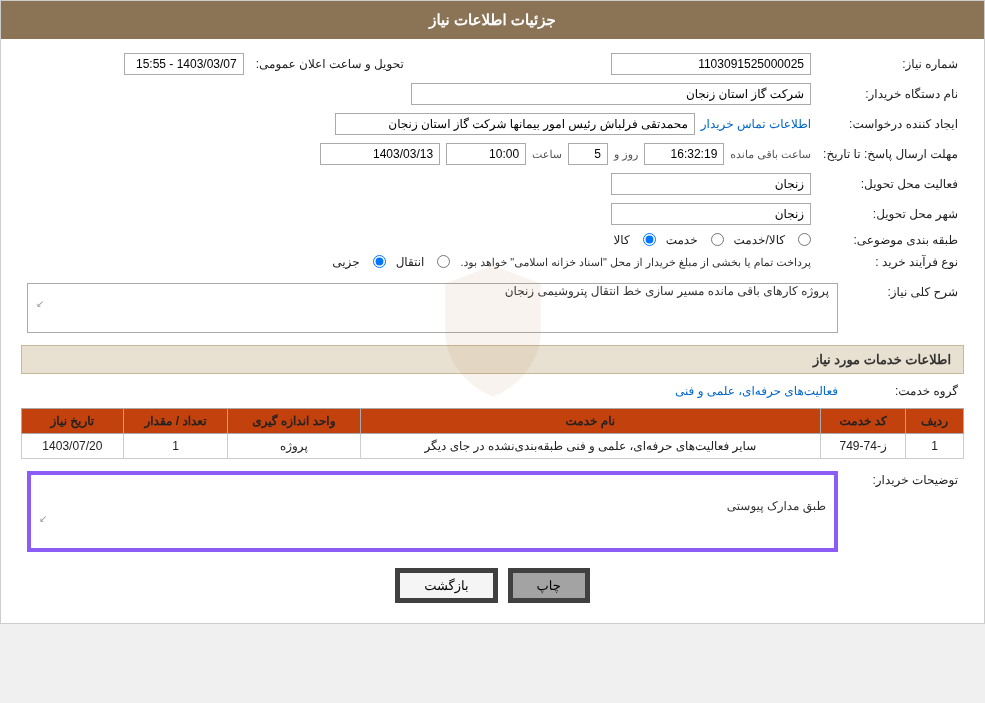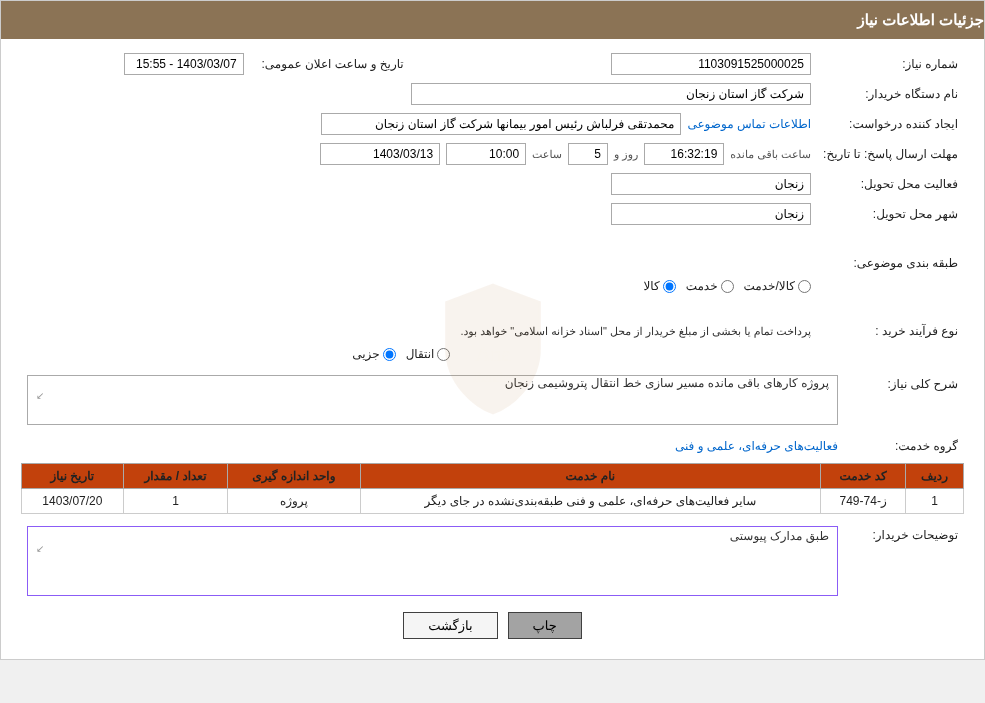--- a/index.html
+++ b/index.html
@@ -12,20 +12,21 @@
     }
     .main-container {
       width: 985px;
       margin: 0 auto;
       background: #fff;
       border: 1px solid #ccc;
     }
     .header-bar {
       background: #8B7355;
       color: #fff;
+      text-align: center;
       padding: 10px 0;
       font-size: 15px;
       font-weight: bold;
       letter-spacing: 1px;
     }
     .content {
       padding: 10px 20px 20px 20px;
     }
     .info-table {
       width: 100%;
@@ -69,23 +70,22 @@
       direction: rtl;
     }
     .radio-group {
       display: flex;
       align-items: center;
       gap: 10px;
       direction: rtl;
     }
     .radio-item {
       display: flex;
-      align-items: flex-end;
-      gap: 3px;
-      margin-top: 46px;
+      align-items: flex-start;
+      gap: 13px;
     }
     .section-title {
       background: #e8e0d0;
       border: 1px solid #c8b89a;
       padding: 6px 12px;
       font-weight: bold;
       font-size: 13px;
       text-align: right;
       margin: 8px 0 6px 0;
       color: #333;
@@ -112,21 +112,21 @@
       display: flex;
       justify-content: center;
       gap: 10px;
       margin-top: 12px;
     }
     .btn {
       padding: 5px 24px;
       font-size: 13px;
       font-family: Tahoma, Arial, sans-serif;
       cursor: pointer;
-      border: 1px solid #404040;
+      border: 5px solid #404040;
       background: #f5f5f5;
     }
     .btn-print { background: #a3a3a3; }
     .btn-back { background: #f5f5f5; }
     .watermark-area {
       position: relative;
     }
     .shield-watermark {
       position: absolute;
       left: 50%;
@@ -140,22 +140,22 @@
     .description-box {
       border: 1px solid #aaa;
       padding: 0 8px;
       min-height: 50px;
       text-align: right;
       direction: rtl;
       background: #fff;
       color: #333;
     }
     .buyer-desc-box {
-      border: 1px solid #8b5cf6;
-      padding: 2px 8px;
+      border: 4px solid #8b5cf6;
+      padding: 24px 8px;
       min-height: 70px;
       text-align: right;
       direction: rtl;
       background: #fff;
       color: #333;
     }
     .resize-handle {
       display: block;
       text-align: left;
       color: #999;
@@ -186,38 +186,38 @@
 
     <table class="info-table">
 
       <tbody>
           <tr>
         <td class="label-cell">شماره نیاز:</td>
         <td class="value-cell">
           <input class="input-box input-medium" type="text" readonly="" value="1103091525000025" style="">
         </td>
         <td style="width:40px;"></td>
-        <td class="label-cell" style="width:160px;">تاریخ و ساعت اعلان عمومی:</td>
+        <td class="label-cell" style="width:160px;">تحویل و ساعت اعلان عمومی:</td>
         <td class="value-cell">
           <input class="input-box input-small" type="text" readonly="" value="1403/03/07 - 15:55" style="">
         </td>
       </tr>
 
       <tr>
         <td class="label-cell">نام دستگاه خریدار:</td>
         <td class="value-cell" colspan="4">
           <input class="input-box" style="width: 400px;" type="text" readonly="" value="شرکت گاز استان زنجان">
         </td>
       </tr>
 
       <tr>
         <td class="label-cell">ایجاد کننده درخواست:</td>
         <td class="value-cell" colspan="4">
           <div class="inline-row">
-            <a class="link-blue" href="#">اطلاعات تماس موضوعی</a>
+            <a class="link-blue" href="#">اطلاعات تماس خریدار</a>
             <input class="input-box" style="width: 360px;" type="text" readonly="" value="محمدتقی فرلباش رئیس امور بیمانها شرکت گاز استان زنجان">
           </div>
         </td>
       </tr>
 
       <tr>
         <td class="label-cell">مهلت ارسال پاسخ: تا تاریخ:</td>
         <td class="value-cell" colspan="4">
           <div class="inline-row">
             <span class="small-label">ساعت باقی مانده</span>
@@ -291,20 +291,21 @@
         <td>
           <div class="description-box">
             <span>پروژه کارهای باقی مانده مسیر سازی خط انتقال پتروشیمی زنجان</span>
             <span class="resize-handle">↙</span>
           </div>
         </td>
       </tr>
     </tbody>
       </table>
 
+    <div class="section-title">اطلاعات خدمات مورد نیاز</div>
 
     <table class="info-table">
       <tbody>
           <tr>
         <td class="label-cell" style="width:120px;">گروه خدمت:</td>
         <td>
           <a class="link-blue" href="#">فعالیت‌های حرفه‌ای، علمی و فنی</a>
         </td>
       </tr>
     </tbody>

